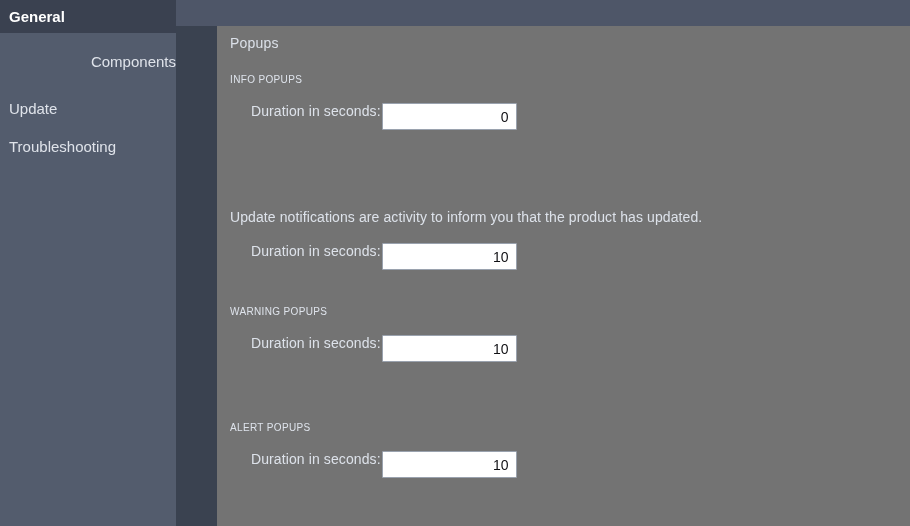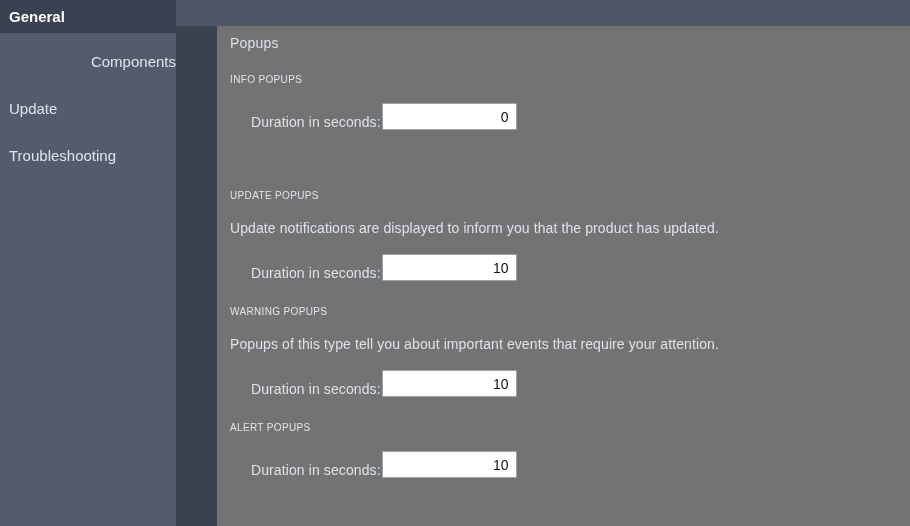--- a/index.html
+++ b/index.html
@@ -116,21 +116,21 @@
   }
   .section-desc {
     font-size: 14px;
     color: #dde2ea;
     margin: 0;
     padding-top: 19px;
     letter-spacing: 0.1px;
   }
   .duration-row {
     display: flex;
-    align-items: flex-end;
+    align-items: flex-start;
     padding-top: 18px;
     padding-left: 21px;
   }
   .duration-label {
     font-size: 14px;
     color: #dde2ea;
     letter-spacing: 0.1px;
     white-space: nowrap;
   }
   .duration-input {
@@ -161,49 +161,47 @@
     <div class="nav-rest"></div>
     <div class="nav-item active" style="position:absolute;left:0;top:0;width:176px;">
       <span>General</span>
     </div>
     <div class="nav-item normal" style="position:absolute;left:0;top:38px;width:176px;justify-content:flex-end;">
       <span>Components</span>
     </div>
     <div class="nav-item normal" style="position:absolute;left:0;top:85px;width:176px;text-align:right;">
       <span>Update</span>
     </div>
-    <div class="nav-item normal" style="position:absolute;left:0;top:132px;width:176px;">
+    <div class="nav-item normal" style="position:absolute;left:0;top:123px;width:176px;">
       <span>Troubleshooting</span>
     </div>
   </nav>
 
   <main class="panel">
 
     <div class="panel-title">Popups</div>
 
     <section class="section" style="top:48px;">
       <h3 class="section-heading">INFO POPUPS</h3>
       <div class="duration-row">
         <span class="duration-label">Duration in seconds:</span>
         <input class="duration-input" type="text" value="0" style="">
       </div>
     </section>
 
     <section class="section" style="top:164px;">
-      <h3 class="section-heading">UPDATE POPUPS</h3>
-      <p class="section-desc">Update notifications are displayed to inform you that the product has updated.</p>
+      <p class="section-desc">Update notifications are activity to inform you that the product has updated.</p>
       <div class="duration-row">
         <span class="duration-label">Duration in seconds:</span>
         <input class="duration-input" type="text" value="10" style="">
       </div>
     </section>
 
     <section class="section" style="top:280px;">
       <h3 class="section-heading">WARNING POPUPS</h3>
-      <p class="section-desc">Popups of this type tell you about important events that require your attention.</p>
       <div class="duration-row">
         <span class="duration-label">Duration in seconds:</span>
         <input class="duration-input" type="text" value="10" style="">
       </div>
     </section>
 
     <section class="section" style="top:396px;">
       <h3 class="section-heading">ALERT POPUPS</h3>
       <div class="duration-row">
         <span class="duration-label">Duration in seconds:</span>

